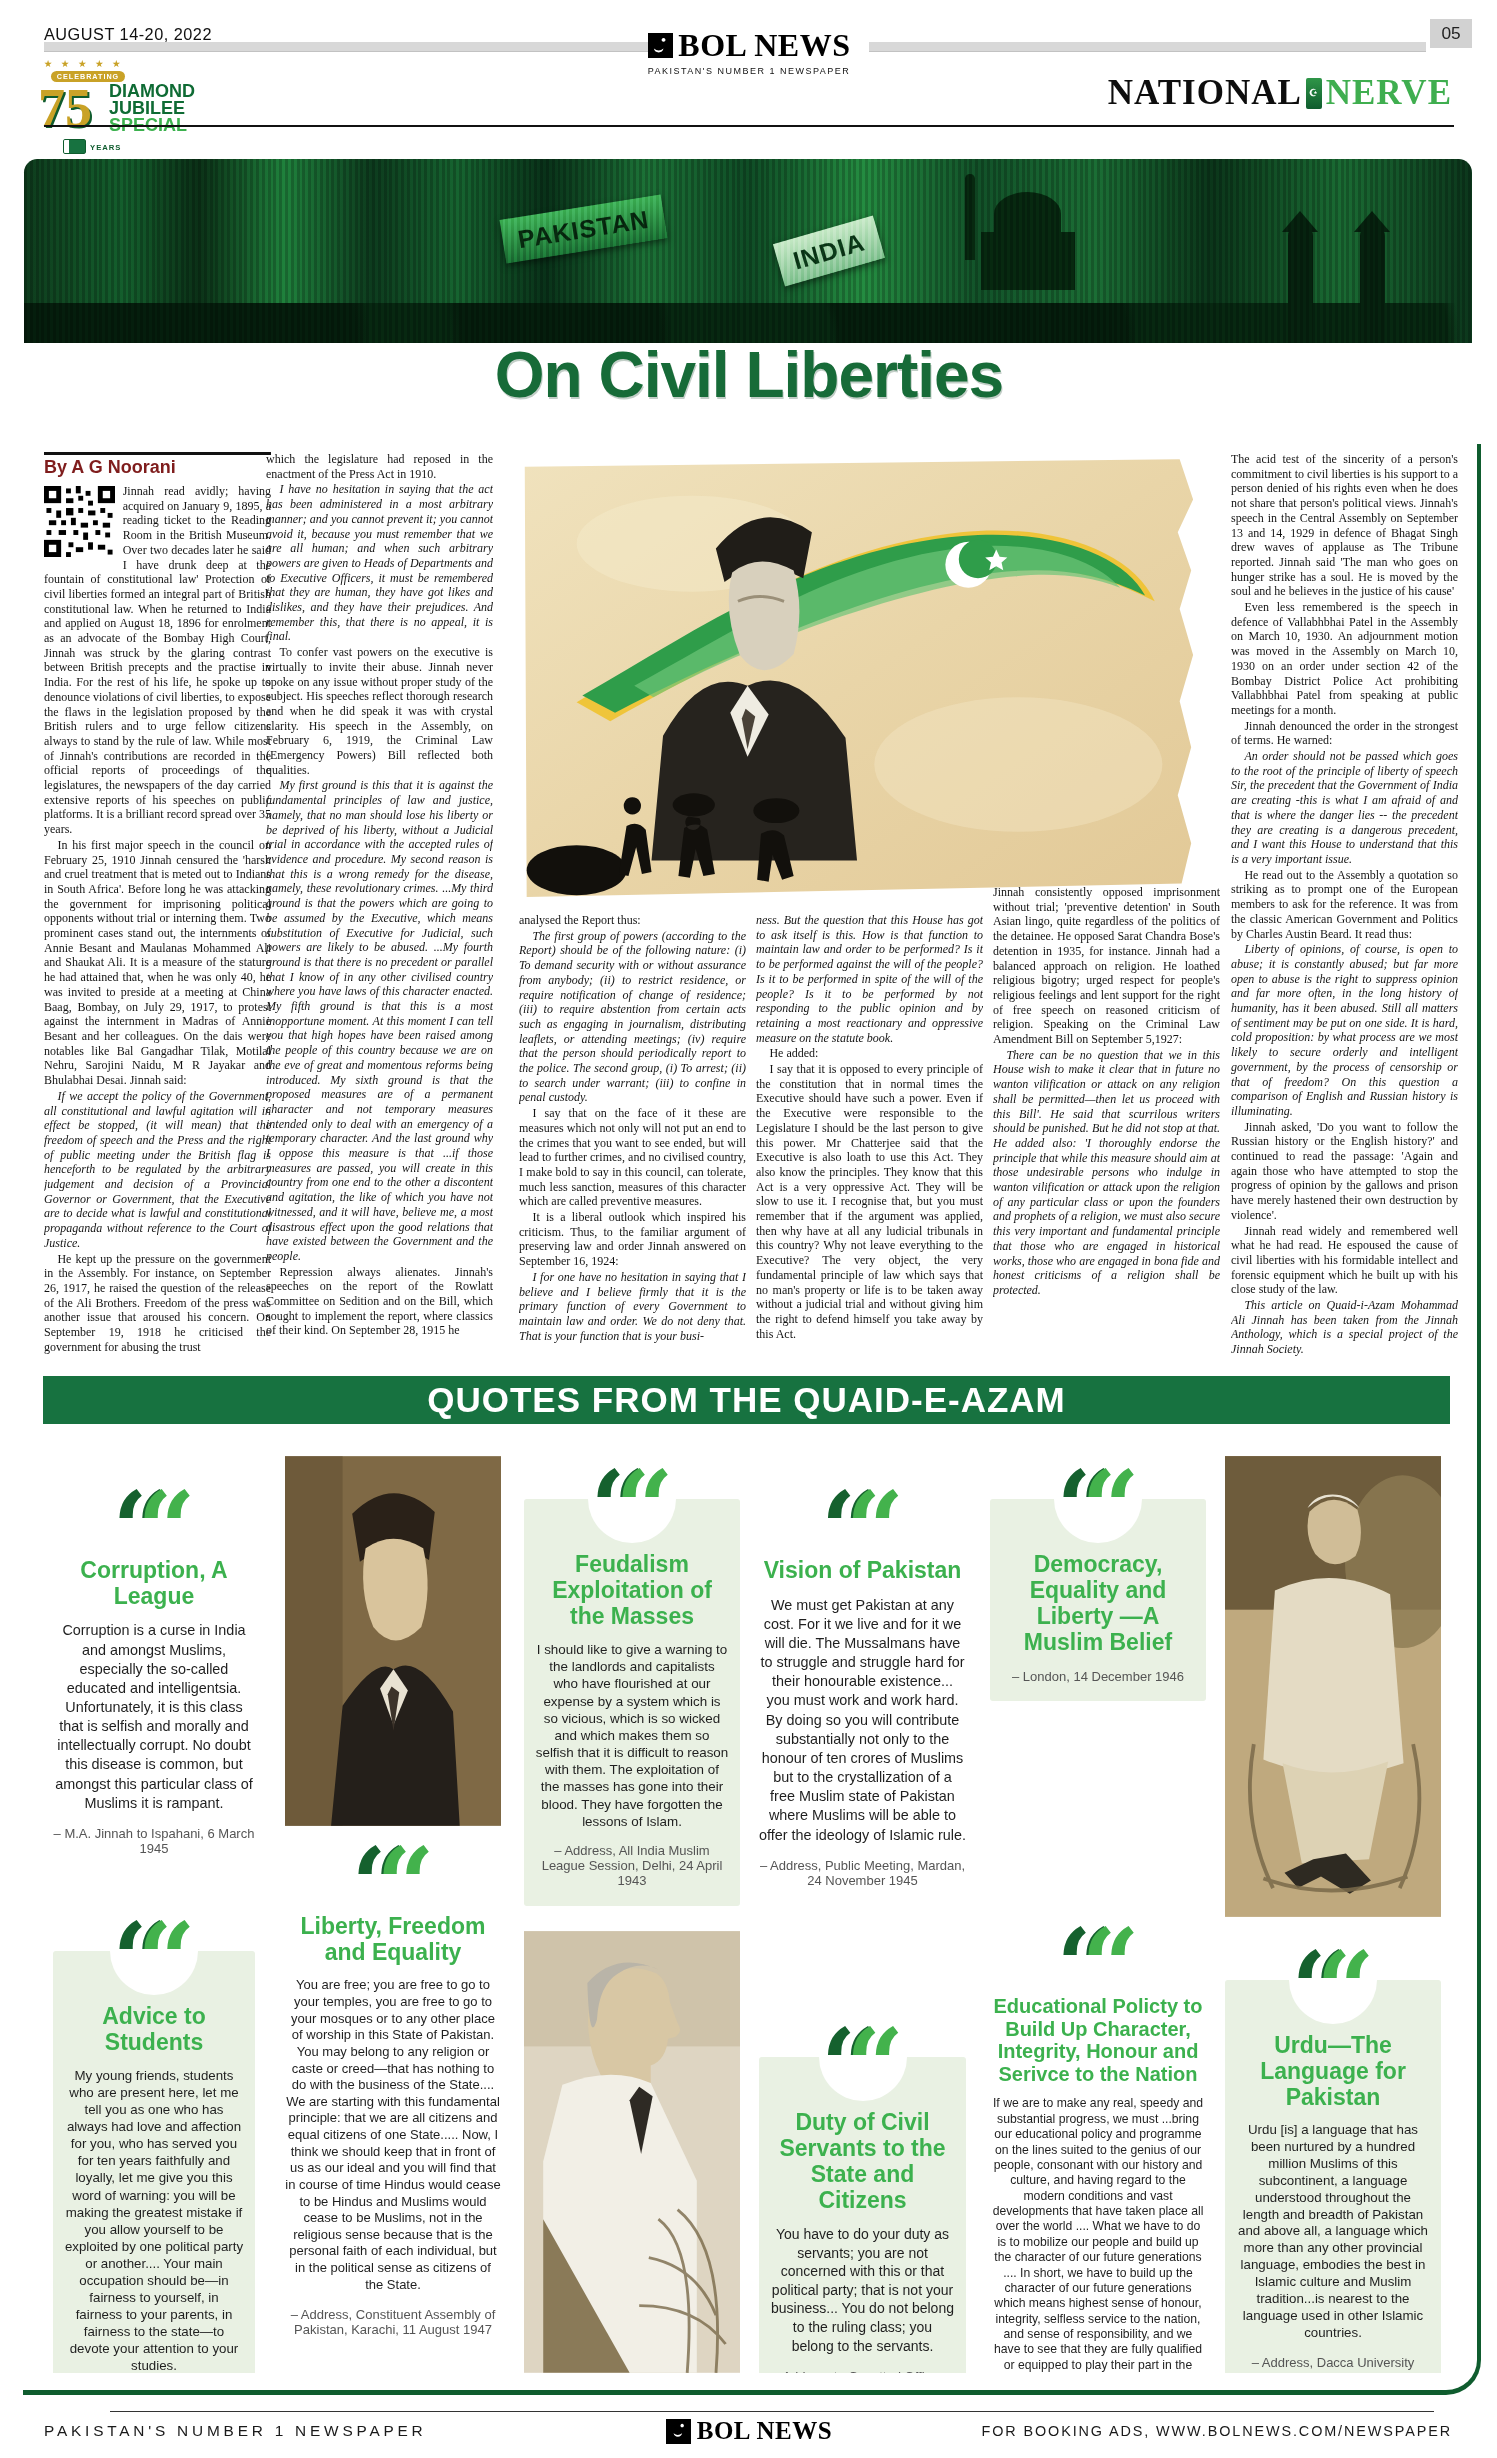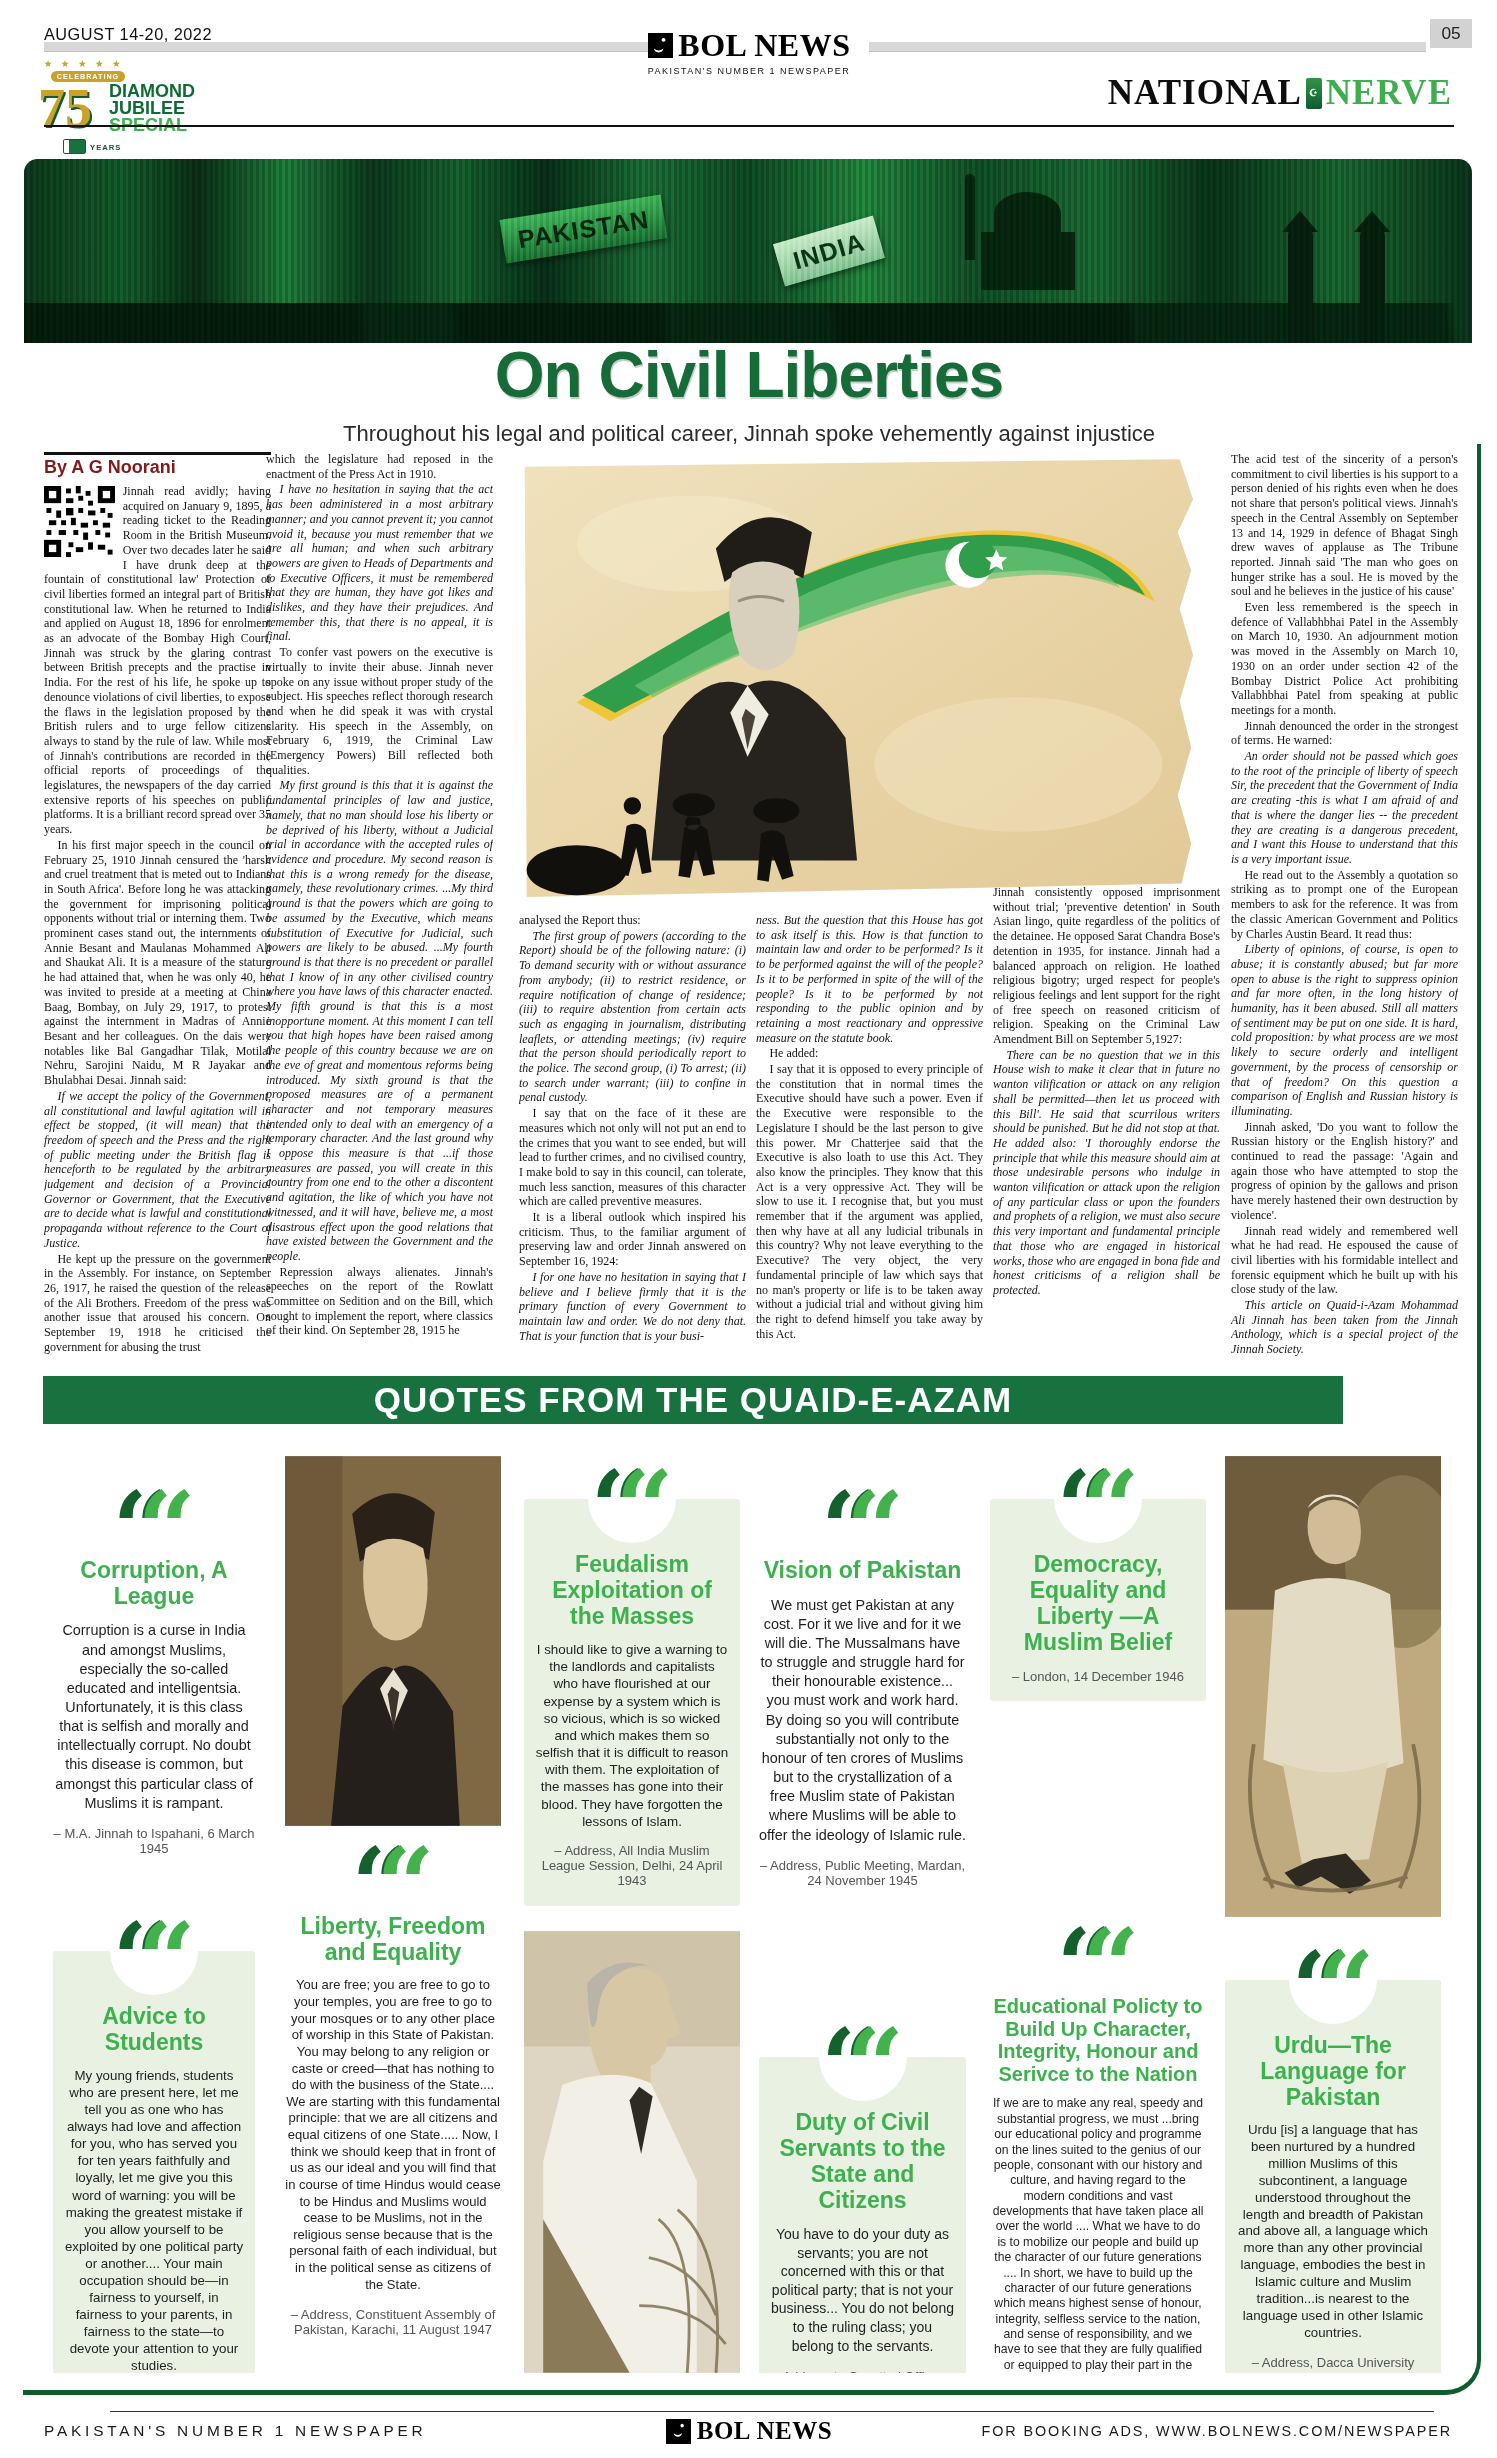--- a/index.html
+++ b/index.html
@@ -72,21 +72,21 @@
         font-size:12px;line-height:14.7px;text-align:justify;color:#141414;}
   .acol p{margin:0 0 1px;}
   .acol p + p{text-indent:13.4px;}
   .acol .it{font-style:italic;}
   .byline-rule{height:2.9px;background:#111;margin-bottom:4.8px;}
   .byline{font-family:"Liberation Sans",sans-serif;font-weight:bold;font-size:18px;margin-bottom:9.6px;color:#7f1d1d;}
   .qr{float:left;width:71px;height:71px;margin:1.9px 7.7px 1.9px 0;}
   
   .artwork{position:absolute;left:519px;top:457px;width:701px;height:448px;}
   
-  .qbanner{position:absolute;left:43px;top:1376px;width:1300px;height:48px;background:#177240;
+  .qbanner{position:absolute;left:43px;top:1376px;width:1407px;height:48px;background:#177240;
            display:flex;align-items:center;justify-content:center;color:#fff;font-weight:bold;
            font-size:35px;letter-spacing:1px;}
   .quote{position:absolute;text-align:center;}
   .qicon{position:relative;height:61px;overflow:hidden;z-index:3;}
   .qicon span{display:inline-block;font-family:"DejaVu Serif",serif;font-weight:bold;font-size:101px;
               line-height:1;margin-top:-5.8px;}
   .qd{color:#15612e;} .ql{color:#43b24c;margin-left:-33px;}
   .quote h3{margin:13.4px 0 11.5px;color:#3cb14e;font-size:23px;line-height:1.12;font-weight:bold;}
   .qtext{margin:0;font-size:14.4px;line-height:1.33;color:#1f1f1f;}
   .qattr{margin:13.4px 0 0;font-size:13px;color:#555;}
@@ -153,21 +153,20 @@
     <div class="hminar"></div>
     <div class="hdome"></div>
     <div class="hcrowd"></div>
     <div class="hguard hg1"></div>
     <div class="hguard hg2"></div>
     <div class="hsign pak">PAKISTAN</div>
     <div class="hsign ind">INDIA</div>
   </div>
 
   <div class="headline">On Civil Liberties</div>
-  <div class="subhead">Throughout his legal and political career, Jinnah spoke vehemently against injustice</div>
 
   <div class="acol" style="left:44px;top:452px;height:917px">
     <div class="byline-rule"></div>
     <div class="byline">By A G Noorani</div>
     <div class="qr">
       <svg viewBox="0 0 29 29" width="71" height="71">
         <rect width="29" height="29" fill="#fff"></rect>
         <g fill="#000">
           <rect x="0" y="0" width="7" height="7"></rect>
             <rect x="22" y="0" width="7" height="7"></rect>

